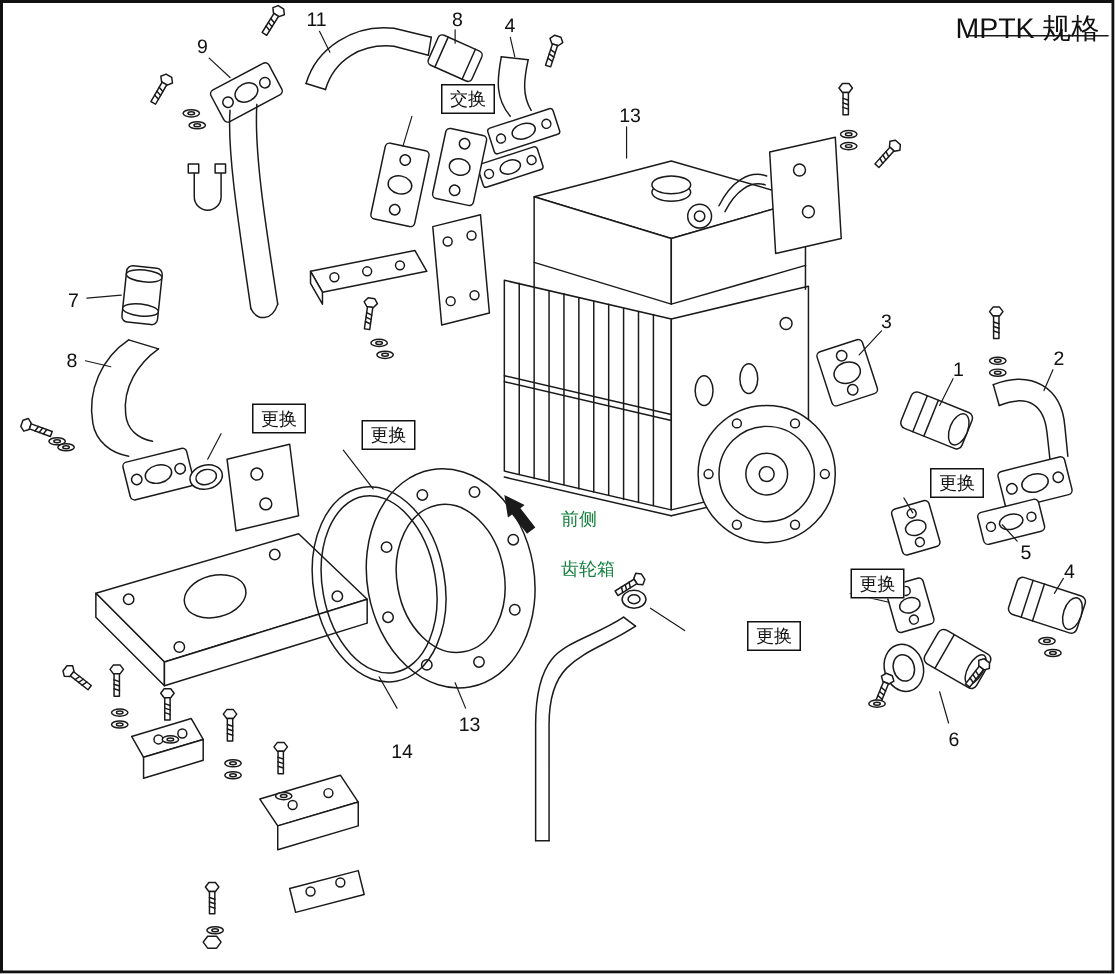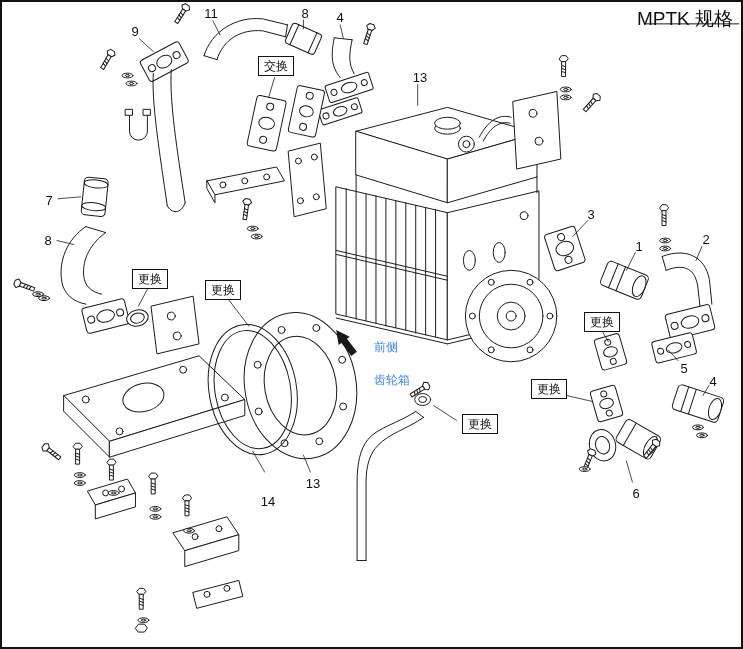--- a/index.html
+++ b/index.html
@@ -10,24 +10,24 @@
   }
   #art{position:absolute;left:0;top:0;width:100%;height:100%;}
   .num{
     position:absolute;transform:translate(-50%,-50%);
     font-size:13px;font-weight:normal;color:#111;line-height:1;
     background:transparent;white-space:nowrap;
   }
   .boxed{
     position:absolute;transform:translate(-50%,-50%);
     font-size:12px;color:#111;line-height:1;
-    border:1px solid #111;background:#fff;padding:3px 5px;white-space:nowrap;
+    border:1px solid #111;background:#fff;padding:3px 5px;white-space:nowrap;margin-left:36px;
   }
   .freetext{
-    position:absolute;font-size:12px;color:#3b82f6;line-height:1;white-space:nowrap;
+    position:absolute;font-size:12px;color:#15803d;line-height:1;white-space:nowrap;font-family:Liberation Mono, monospace;
   }
   .title{
     position:absolute;top:4px;right:8px;font-size:19px;color:#111;white-space:nowrap;
   }
 </style>
 </head>
 <body>
 
 <div id="page">
 

